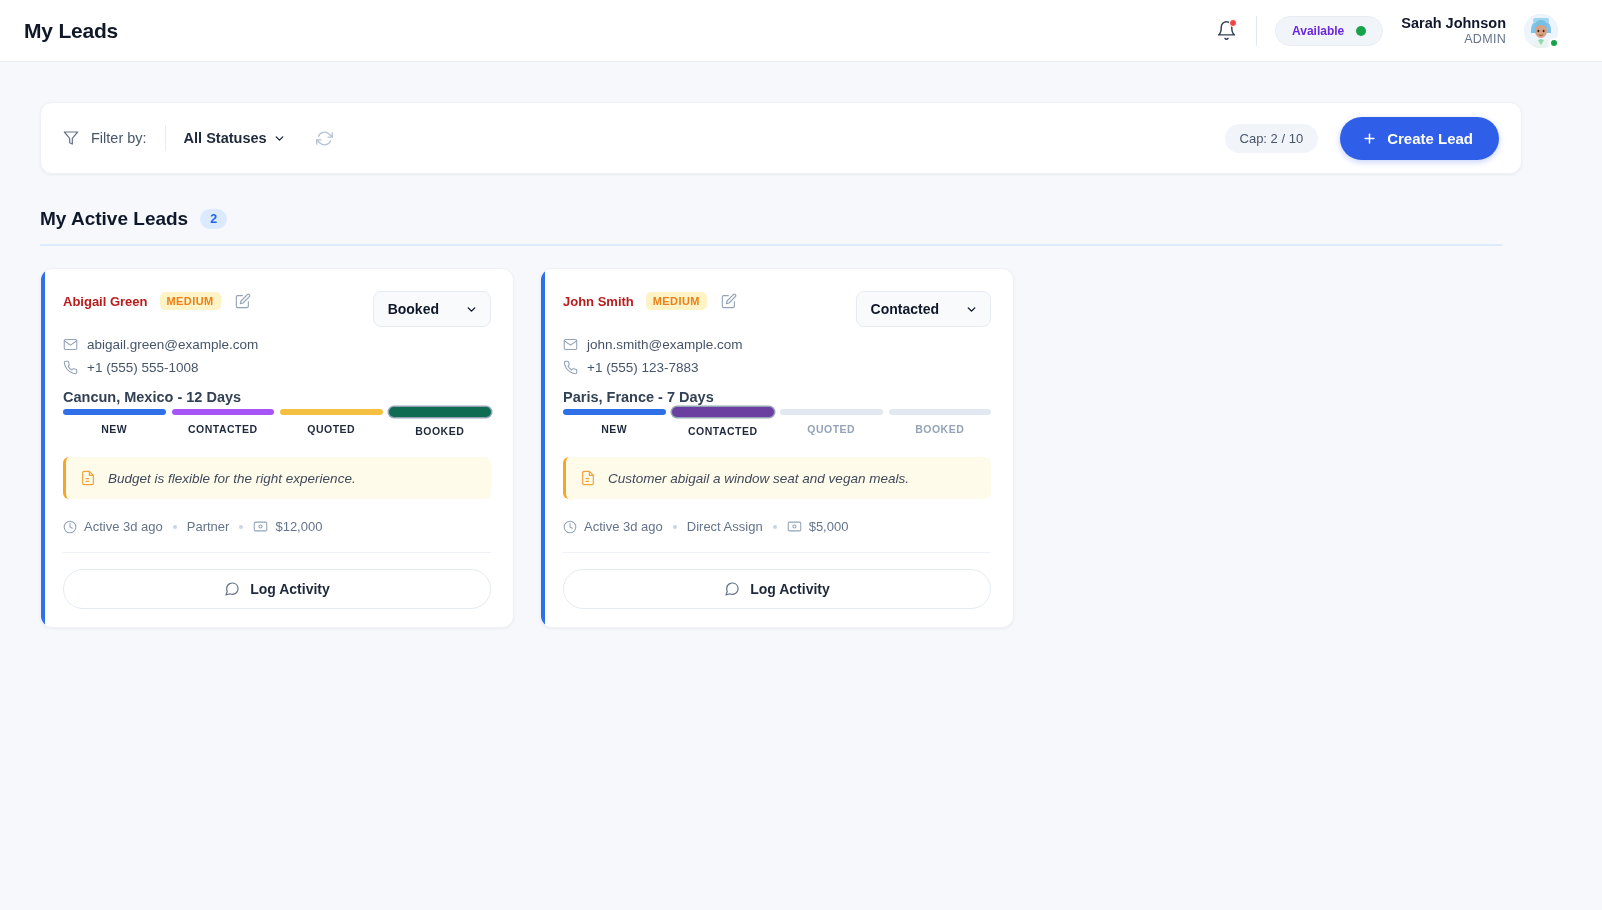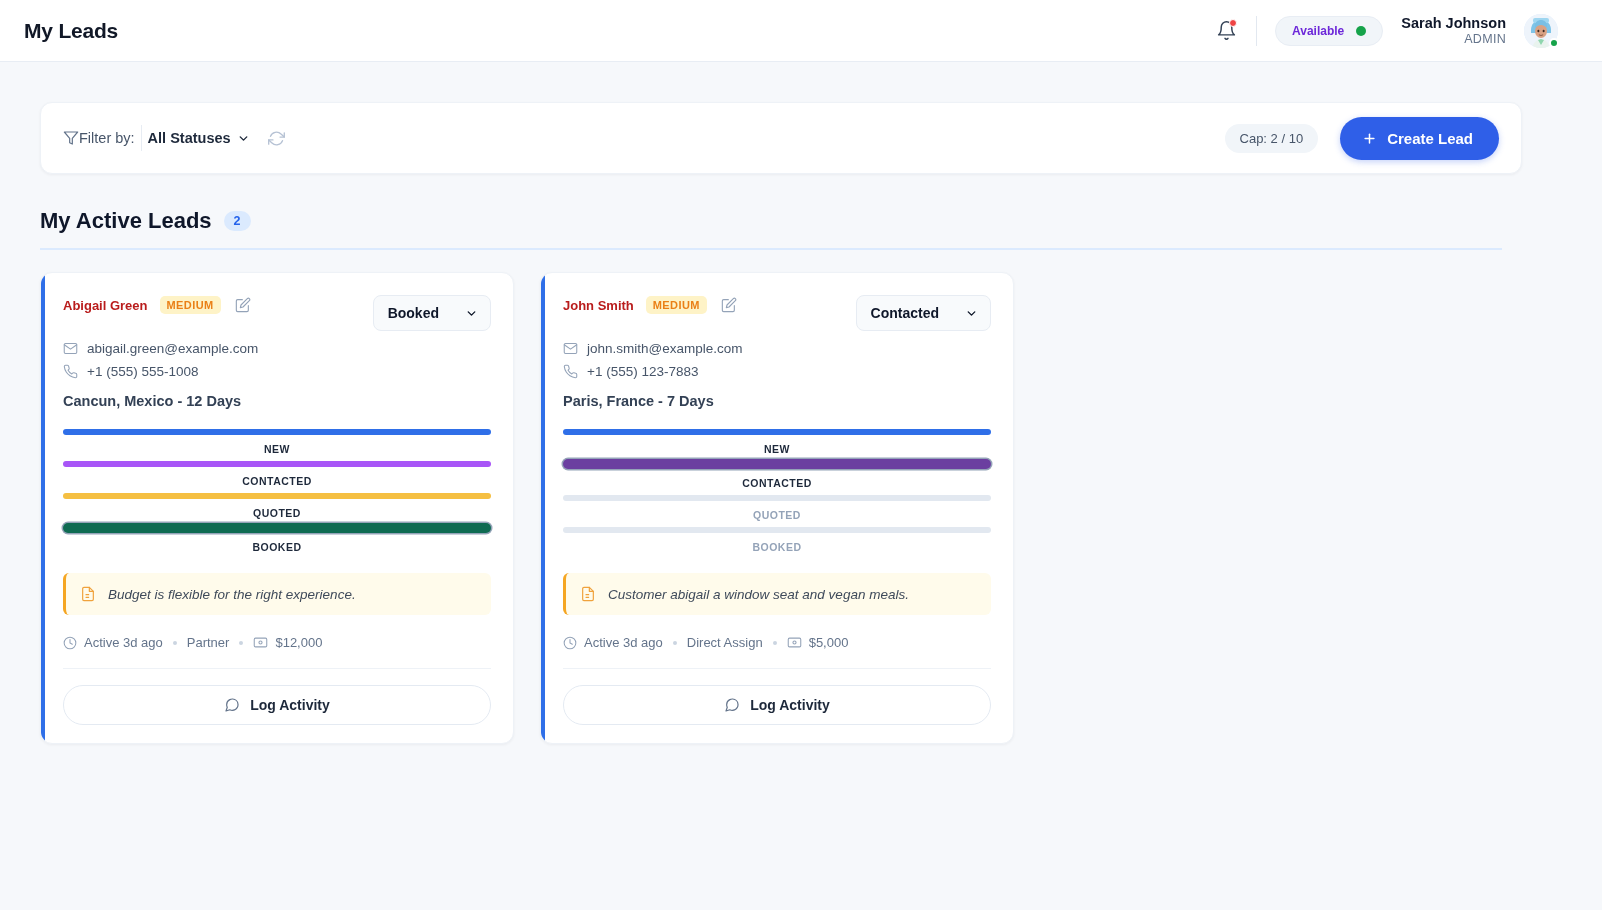--- a/index.html
+++ b/index.html
@@ -73,21 +73,21 @@
     width: 1482px;
     height: 72px;
     background: #ffffff;
     border: 1px solid #eef2f7;
     border-radius: 12px;
     box-shadow: 0 1px 3px rgba(15,23,42,.05);
     display: flex;
     align-items: center;
     padding: 0 22px 0 22px;
   }
-  .filter-left { display: flex; align-items: center; }
+  .filter-left { display: flex; align-items: center; gap: 12px; }
   .filter-label { font-size: 14.5px; color: #475569; font-weight: 500; }
   .filter-sep { width: 1px; height: 26px; background: #e7ecf3; margin: 0 6px; }
   .status-select {
     display: flex; align-items: center; gap: 6px;
     font-size: 14.5px; font-weight: bold; color: #1e293b;
     background: transparent; border: none; cursor: pointer;
   }
   .refresh-btn { margin-left: 18px; display:flex; align-items:center; cursor: pointer; }
 
   .filter-right { margin-left: auto; display: flex; align-items: center; gap: 22px; }
@@ -110,21 +110,21 @@
     font-weight: bold;
     cursor: pointer;
     box-shadow: 0 2px 6px rgba(47,95,232,.28);
     font-family: "Liberation Sans", sans-serif;
   }
 
   .section-head {
     margin-top: 34px;
     display: flex; align-items: center; gap: 12px;
   }
-  .section-title { font-size: 22px; font-weight: bold; color: #0f172a; }
+  .section-title { font-size: 19px; font-weight: bold; color: #0f172a; }
   .count-badge {
     background: #dbeafe;
     color: #2563eb;
     font-size: 12.5px;
     font-weight: bold;
     border-radius: 999px;
     padding: 3px 10px;
   }
   .section-rule {
     width: 1462px; height: 2px;
@@ -182,21 +182,21 @@
     display: flex; align-items: center; gap: 9px;
     font-size: 13.5px; color: #475569;
     margin-top: 8px;
   }
   .contact-line.first { margin-top: 10px; }
   .trip-line {
     font-size: 14.5px; font-weight: 600; color: #334155;
     margin-top: 14px;
   }
 
-  .stages { display: flex; gap: 6px; margin-top: 20px; flex-direction: column; }
+  .stages { display: flex; gap: 6px; margin-top: 4px; }
   .stage { flex: 1; }
   .stage-bar {
     height: 6px;
     border-radius: 999px;
     background: #e2e8f0;
   }
   .stage-bar.current {
     height: 10px;
     margin-top: -2px;
     box-shadow: 0 0 0 1.5px #94a3b8;

